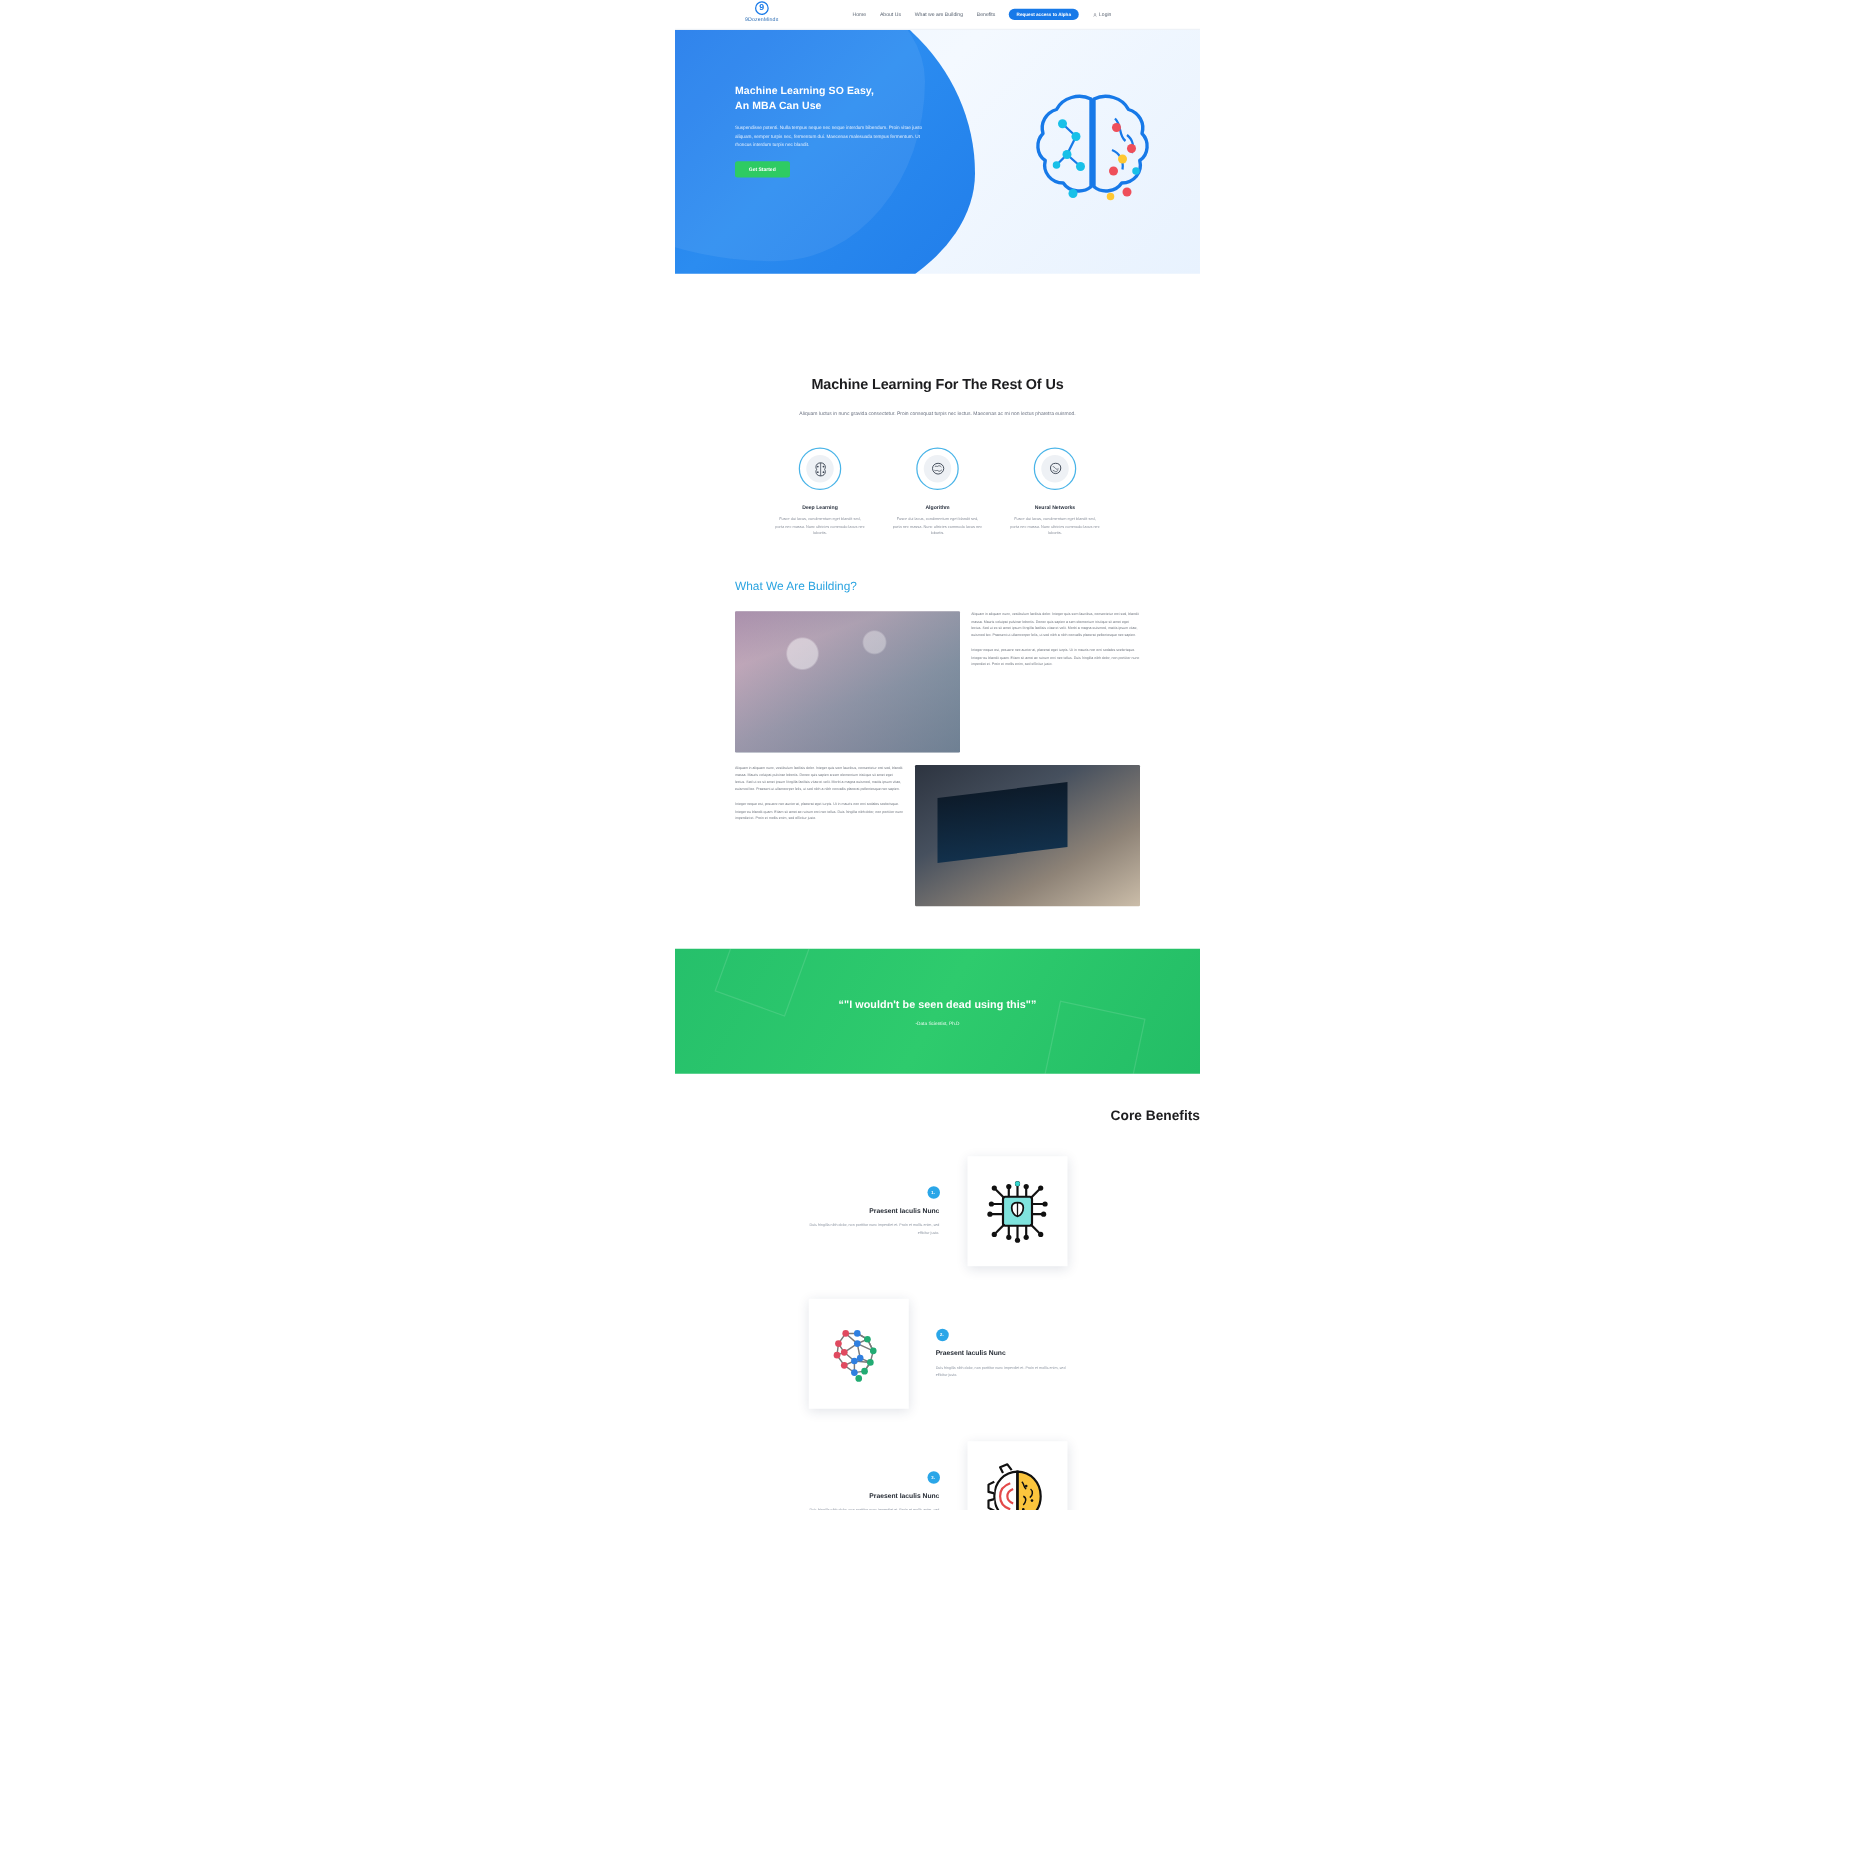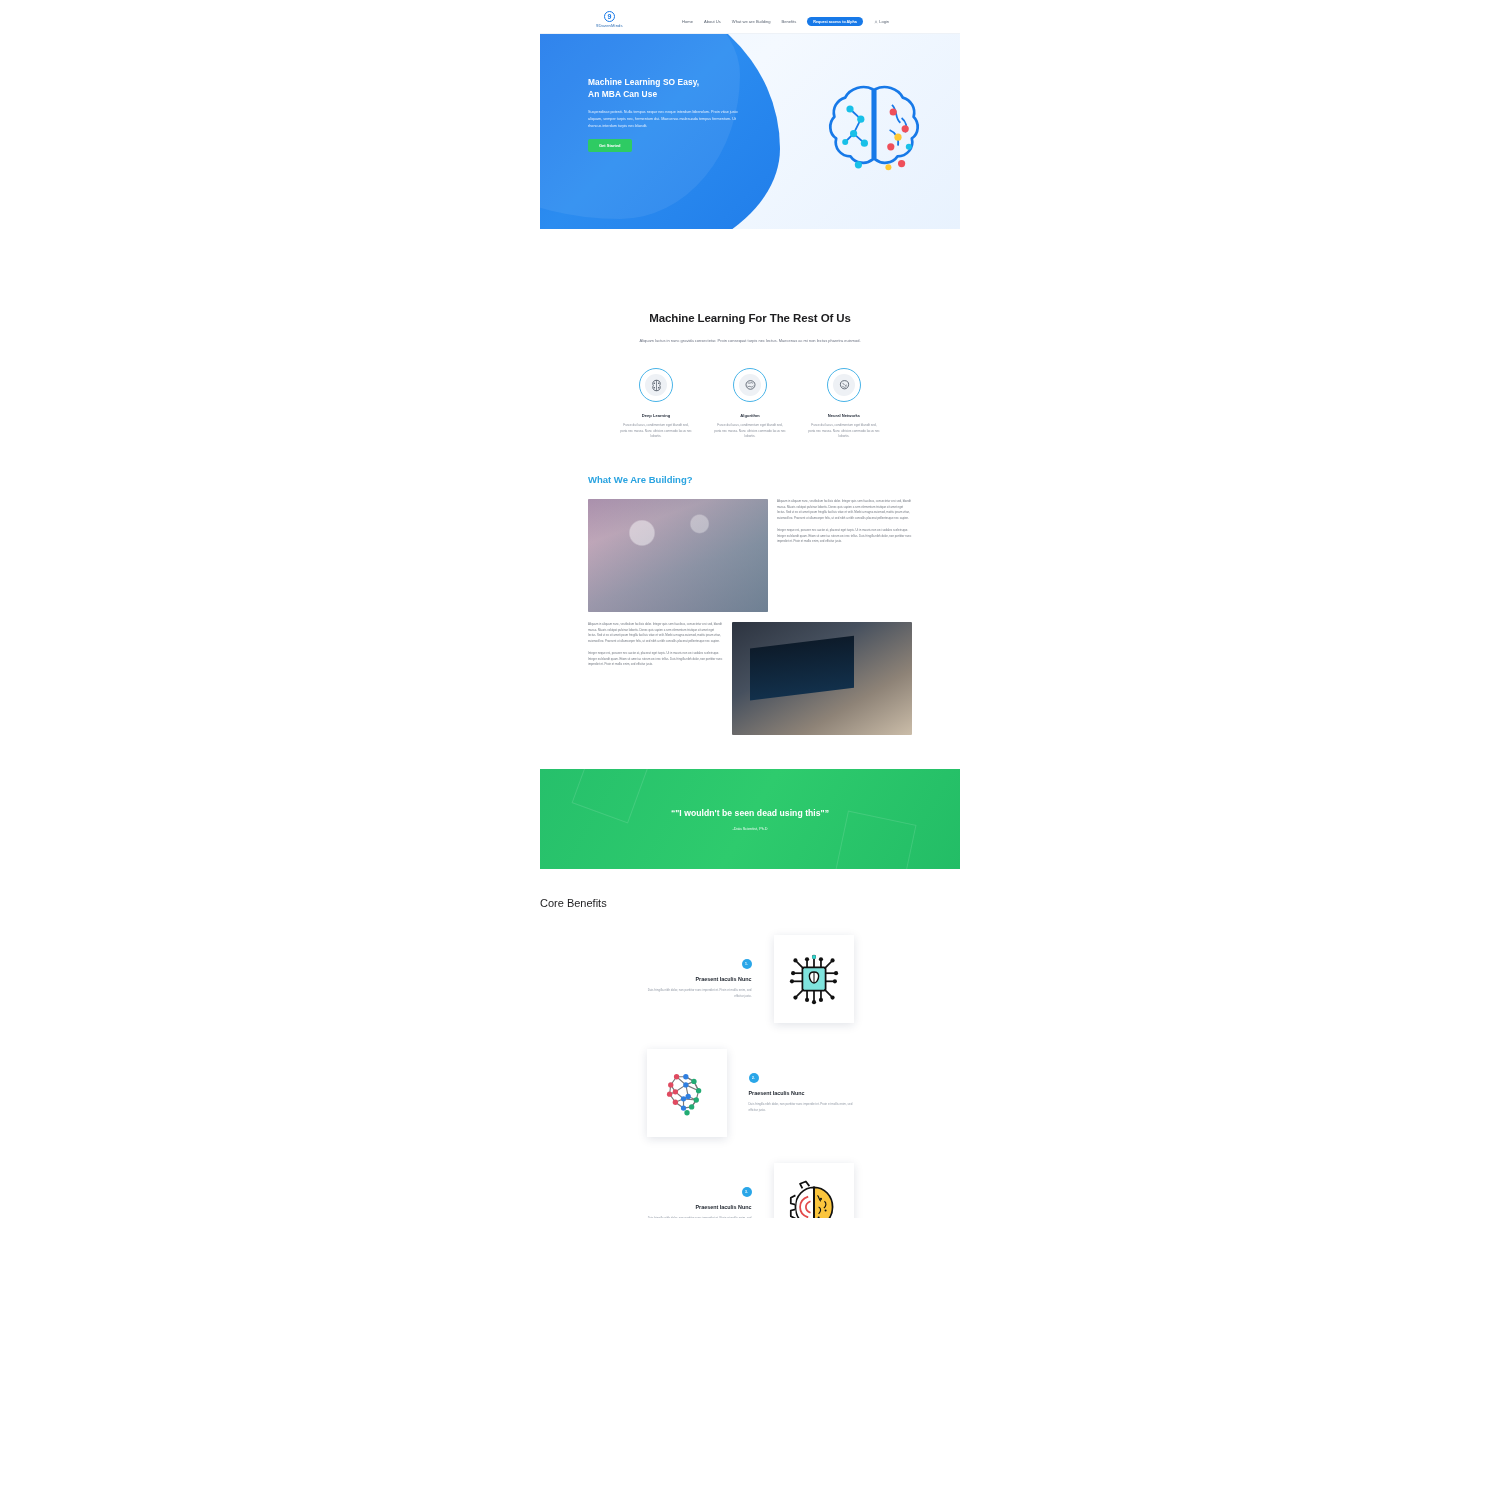--- a/index.html
+++ b/index.html
@@ -3,21 +3,21 @@
 <meta charset="utf-8">
 <style>
   * { box-sizing: border-box; margin:0; padding:0; }
   html, body {
     width:1500px; height:1500px;
     background:#ffffff;
     font-family:"Liberation Sans", sans-serif;
     overflow:hidden;
   }
   .page {
-    position:absolute; left:540px; top:10px;
+    position:absolute; left:540px; top:0;
     width:420px; height:1208px;
     background:#ffffff;
     overflow:hidden;
   }
 
   
   .nav {
     height:24px; background:#ffffff;
     display:flex; align-items:center;
     border-bottom:1px solid #eef2f7;
@@ -87,21 +87,21 @@
   }
   .card3 .ring .inner {
     width:22px; height:22px; border-radius:50%;
     background:#eef1f5; display:flex; align-items:center; justify-content:center;
   }
   .card3 h3 { margin-top:11px; font-size:4.1px; font-weight:700; color:#2b3340; }
   .card3 p { margin-top:5px; font-size:3.1px; color:#8b919c; line-height:1.85; }
 
   
   .sec-build { padding:16px 48px 34px; }
-  .sec-build h2 { font-size:9.5px; font-weight:700; color:#0f5ba8; }
+  .sec-build h2 { font-size:9.5px; font-weight:400; color:#0f5ba8; }
   .sec-build h2 span { color:#29a3e0; }
   .build-row { display:flex; gap:9px; margin-top:14px; }
   .build-img {
     width:180px; height:113px; border-radius:1px; flex:none;
     background:linear-gradient(160deg,#9f8da8 0%,#c2b0bc 25%,#8e9aa8 60%,#6f7e90 100%);
     position:relative; overflow:hidden;
   }
   .build-img.or::after{
     content:""; position:absolute; inset:0;
     background:
@@ -125,21 +125,21 @@
     background:linear-gradient(120deg,#26c06b 0%,#2ecb6d 50%,#23bd66 100%);
     height:100px; display:flex; flex-direction:column;
     align-items:center; justify-content:center; color:#fff; position:relative; overflow:hidden;
   }
   .quote .hex { position:absolute; border:1px solid rgba(255,255,255,.12); }
   .quote q { font-size:8.6px; font-weight:700; letter-spacing:.05px; }
   .quote .who { margin-top:9px; font-size:3.8px; opacity:.92; }
 
   
   .sec-ben { background:#fff; padding:28px 0 48px; }
-  .sec-ben h2 { text-align:left; font-size:11px; font-weight:400; color:#1d1d1f; }
+  .sec-ben h2 { text-align:right; font-size:11px; font-weight:700; color:#1d1d1f; }
   .ben {
     display:flex; align-items:center; justify-content:center;
     gap:22px; margin-top:26px; padding:0 48px;
   }
   .ben.rev { flex-direction:row-reverse; }
   .ben-card {
     width:80px; height:88px; background:#fff; flex:none;
     box-shadow:0 2px 9px rgba(20,40,80,.13);
     display:flex; align-items:center; justify-content:center;
   }

